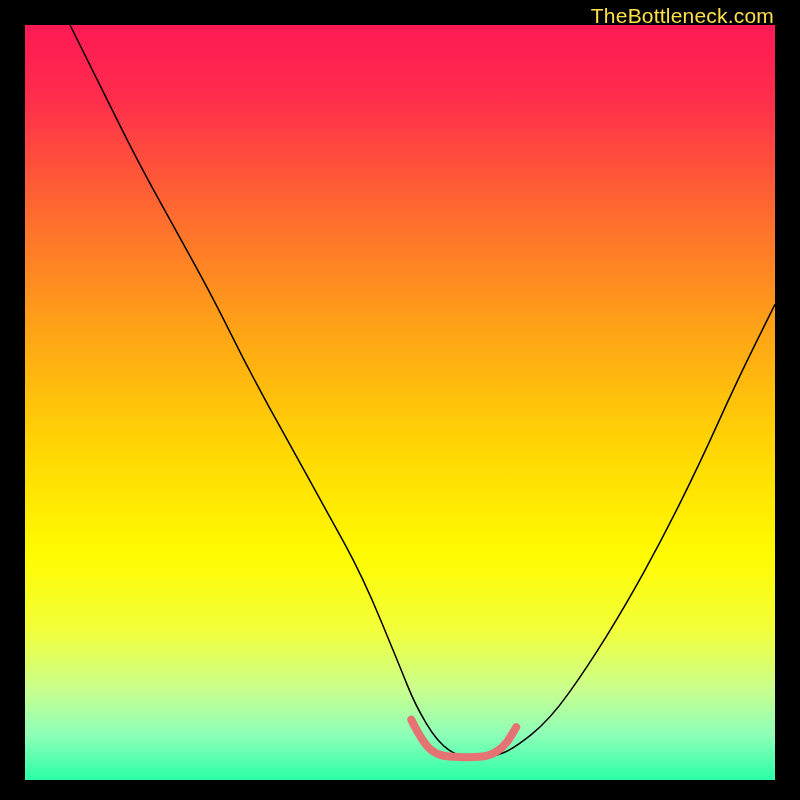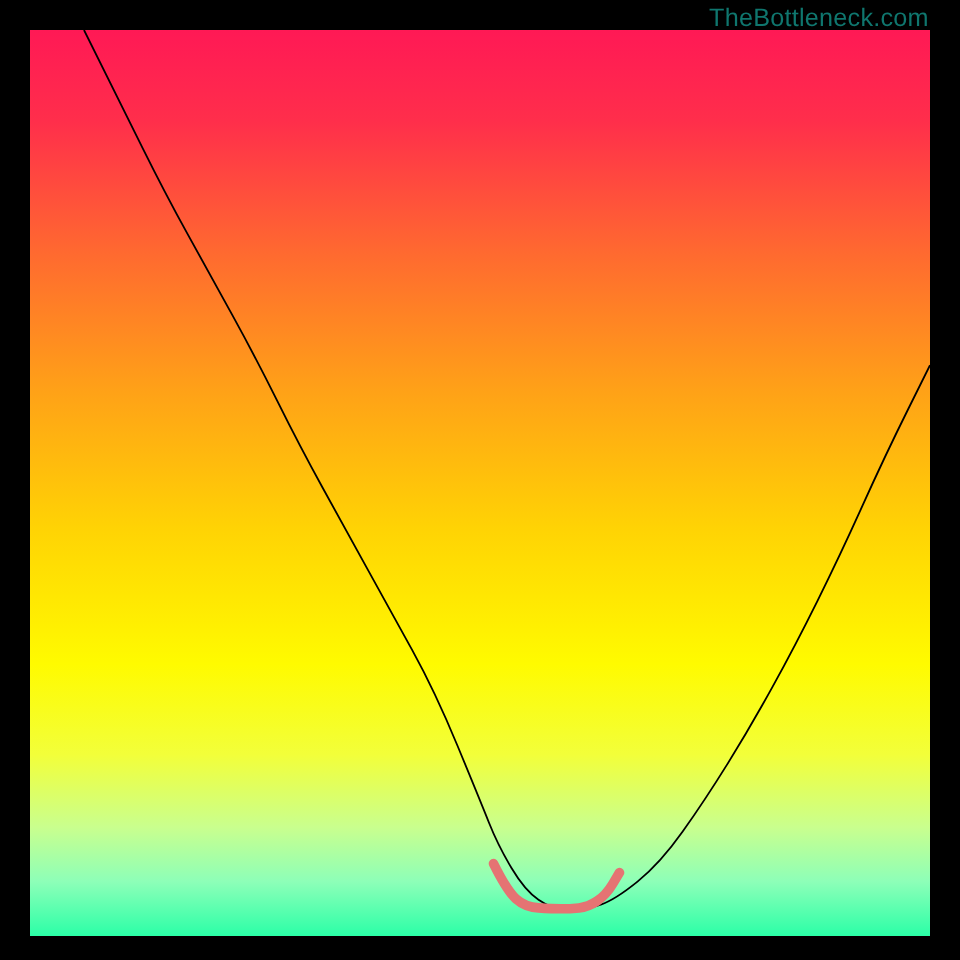--- a/index.html
+++ b/index.html
@@ -26,21 +26,21 @@
     position: absolute;
     left: 0; top: 0;
     width: 100%; height: 100%;
   }
   .watermark {
     position: absolute;
     top: 4px;
     right: 26px;
     font-family: Arial, Helvetica, sans-serif;
     font-size: 21px;
-    color: #0f766e;
+    color: #fde047;
     font-weight: 500;
     letter-spacing: 0.2px;
   }
 </style>
 </head>
 <body>
 
 <div class="chart-container">
 
   <div class="plot-area">

